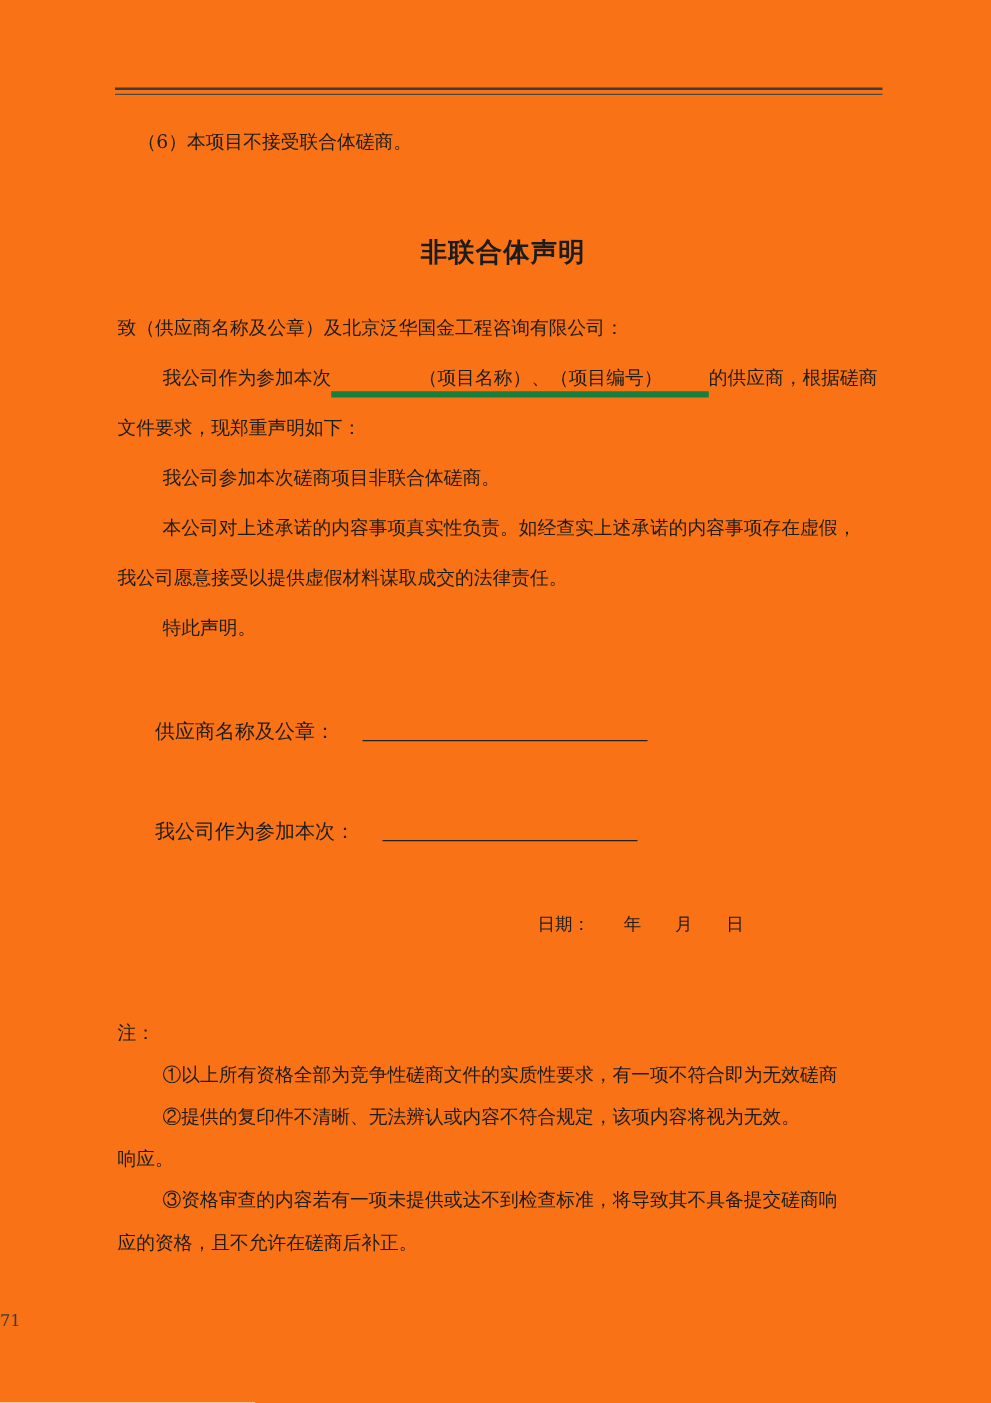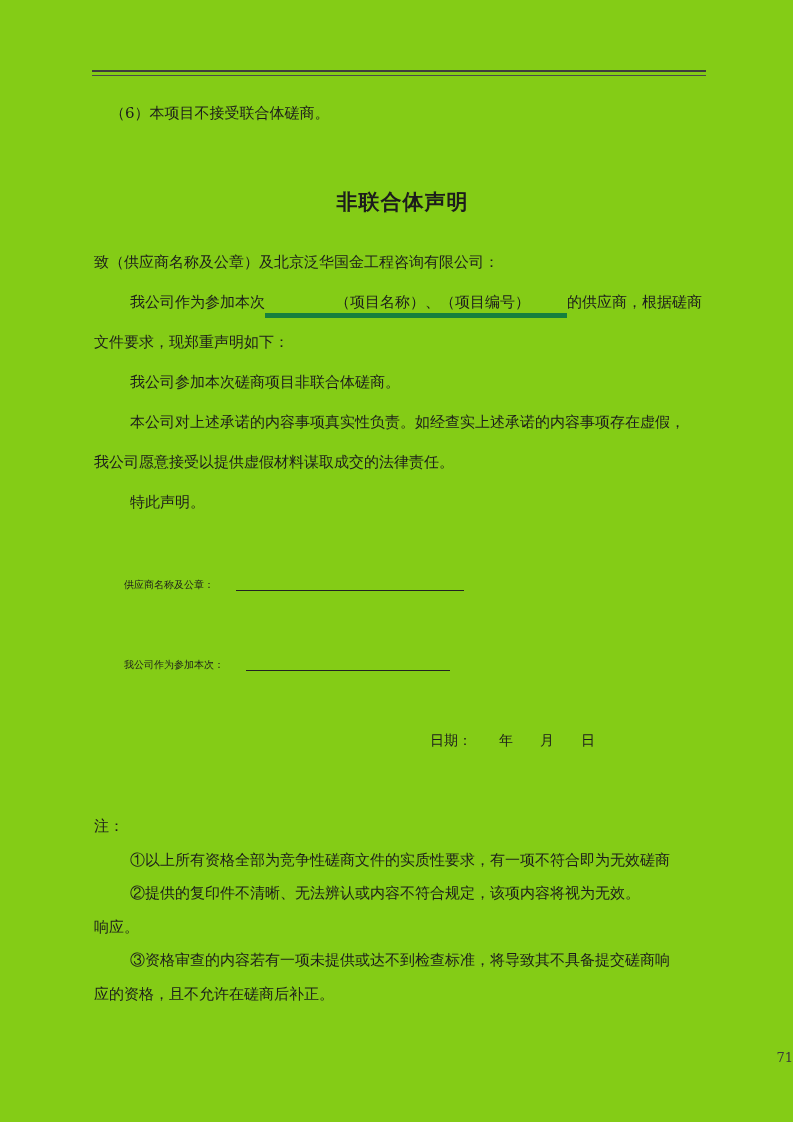--- a/index.html
+++ b/index.html
@@ -4,21 +4,21 @@
 <style>
   html, body {
     margin: 0;
     padding: 0;
     background: #ffffff;
   }
   .page {
     position: relative;
     width: 793px;
     height: 1122px;
-    background: #84cc16;
+    background: #f97316;
     font-family: "DejaVu Serif", "Liberation Serif", serif;
     color: #1c1c1c;
     overflow: hidden;
   }
   .rule-double {
     position: absolute;
     left: 92px;
     top: 70px;
     width: 614px;
     height: 3px;
@@ -61,21 +61,21 @@
   .indent2 { text-indent: 36px; }
   .blank-underline {
     display: inline-block;
     border-bottom: 5px solid #15803d;
     padding: 0 37px 1px 34px;
     line-height: 19px;
   }
   .sig-row {
     position: absolute;
     left: 94px;
-    font-size: 10px;
+    font-size: 16px;
     line-height: 30px;
     padding-left: 30px;
     white-space: nowrap;
   }
   .sig-row.supplier { top: 570px; }
   .sig-row.legalrep { top: 650px; }
   .sig-line {
     display: inline-block;
     height: 1px;
     border-bottom: 1px solid #222222;
@@ -102,23 +102,23 @@
     font-size: 15px;
   }
   .nline {
     height: 33.5px;
     line-height: 33.5px;
     white-space: nowrap;
   }
   .page-number {
     position: absolute;
     left: 0;
-    right: 0;
+    right: 12px;
     top: 1050px;
-    text-align: right;
+    text-align: left;
     font-size: 13px;
     color: #3a3a3a;
   }
 </style>
 </head>
 <body>
 
 <div class="page">
 
   <div class="rule-double"></div>

